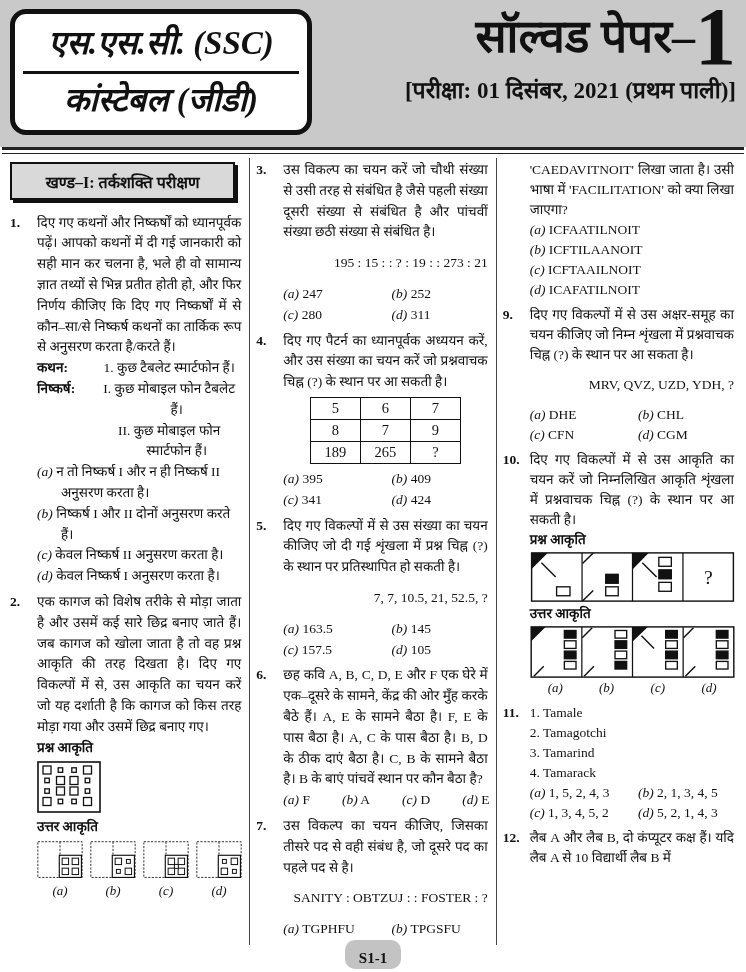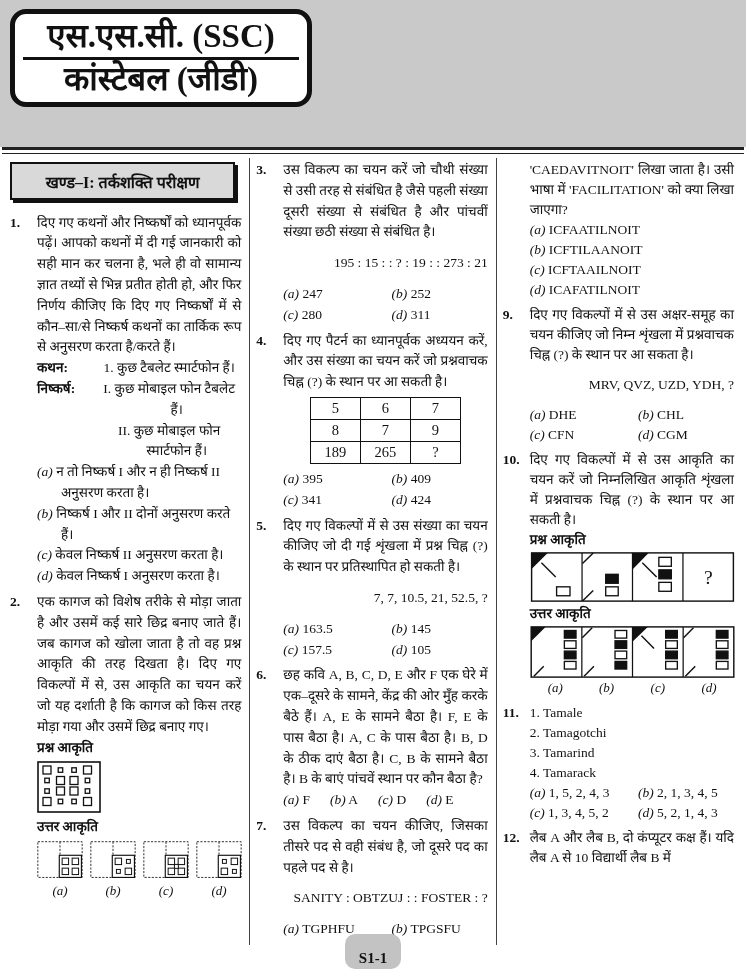--- a/index.html
+++ b/index.html
@@ -2,23 +2,23 @@
 <html><head>
 <meta charset="utf-8">
 <style>
   * { margin:0; padding:0; box-sizing:border-box; }
   html,body { background:#fff; }
   .page { width:746px; height:972px; position:relative; background:#fff;
           font-family:"Liberation Serif","DejaVu Sans",serif; color:#111; overflow:hidden; }
 
   
   .header { position:absolute; top:0; left:0; right:0; height:147px; background:#c9c9c9; }
-  .logo-box { position:absolute; left:10px; top:9px; width:302px; height:98px; background:#fff;
+  .logo-box { position:absolute; left:10px; top:9px; width:302px; height:126px; background:#fff;
               border:5px solid #111; border-radius:16px; padding:3px 8px;
-              display:flex; flex-direction:column; }
+              display:flex; flex-direction:column;font-style:italic; }
   .logo-line { flex:1; display:flex; align-items:center; justify-content:center;
                font-weight:700; font-size:33px; line-height:1; white-space:nowrap; }
   .logo-line.first { border-bottom:3px solid #111; }
   .title-block { position:absolute; right:10px; top:2px; text-align:right; }
   .title-row { display:flex; align-items:center; justify-content:flex-end; }
   .title-main { font-weight:700; font-size:46px; line-height:1.2; }
   .title-num { font-weight:700; font-size:82px; line-height:0.85; }
   .exam-line { font-weight:700; font-size:23px; white-space:nowrap; margin-top:1px; }
   .header-rule { position:absolute; top:147px; left:2px; right:2px; height:7px;
                  border-top:3px solid #222; border-bottom:1.5px solid #222; }
@@ -36,21 +36,21 @@
 
   .q { display:flex; margin-bottom:5px; }
   .qn { flex:0 0 27px; font-weight:700; }
   .qb { flex:1; min-width:0; }
 
   .series { margin:10px 0; text-align:right; }
   .opts2 { display:grid; grid-template-columns:53% 47%; text-align:left; }
   .opt { white-space:nowrap; }
   .marker { font-style:italic; }
   .optfull { padding-left:24px; text-indent:-24px; text-align:left; }
-  .opts-inline { display:flex; gap:20px; text-align:left; }
+  .opts-inline { display:flex; gap:32px; text-align:left; }
   .stline { display:flex; }
   .stlabel { flex:0 0 60px; font-weight:700; }
   .stbody { flex:1; }
   .stitem { padding-left:15px; text-indent:-15px; text-align:center; }
   .fig-label { font-weight:700; text-align:left; }
   .word-list { text-align:left; }
 
   .qtable { border-collapse:collapse; margin:4px auto 5px; }
   .qtable td { border:1.5px solid #111; min-width:50px; height:22px; text-align:center;
                font-size:14.5px; padding:0 5px; }
@@ -59,31 +59,38 @@
   .figopt { width:46px; margin-right:7px; text-align:center; }
   .figopt .lbl { font-style:italic; font-size:13px; }
   .strip-letters { display:flex; width:205px; text-align:center; font-style:italic; font-size:13px; }
   .strip-letters span { flex:1; }
 
   svg { display:block; }
 
   
   .footer { position:absolute; bottom:3px; left:0; right:0; text-align:center; }
   .footer-badge { display:inline-block; background:#c3c3c3; border-radius:10px;
-                  padding:16px 14px 2px; font-weight:700; font-size:15px; }
+                  padding:10px 14px 2px; font-weight:700; font-size:15px; }
 </style>
 </head>
 <body>
 
 <div class="page">
 
   <div class="header">
     <div class="logo-box">
       <div class="logo-line first">एस.एस.सी. (SSC)</div>
       <div class="logo-line">कांस्टेबल (जीडी)</div>
+    </div>
+    <div class="title-block">
+      <div class="title-row">
+        <span class="title-main">सॉल्वड पेपर–</span>
+        <span class="title-num">1</span>
+      </div>
+      <div class="exam-line">[परीक्षा: 01 दिसंबर, 2021 (प्रथम पाली)]</div>
     </div>
   </div>
   <div class="header-rule"></div>
 
   <div class="body">
 
     <div class="col col-1">
       <div class="section-box">खण्ड–I: तर्कशक्ति परीक्षण</div>
 
       <div class="q">

